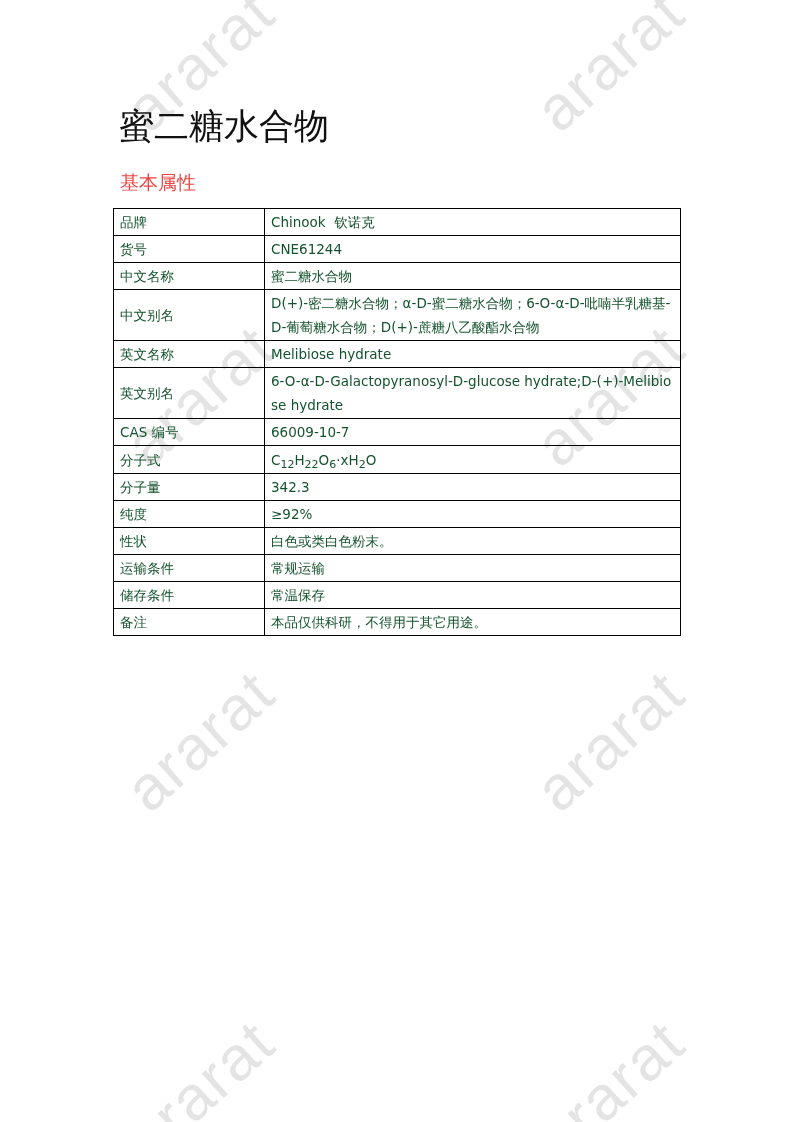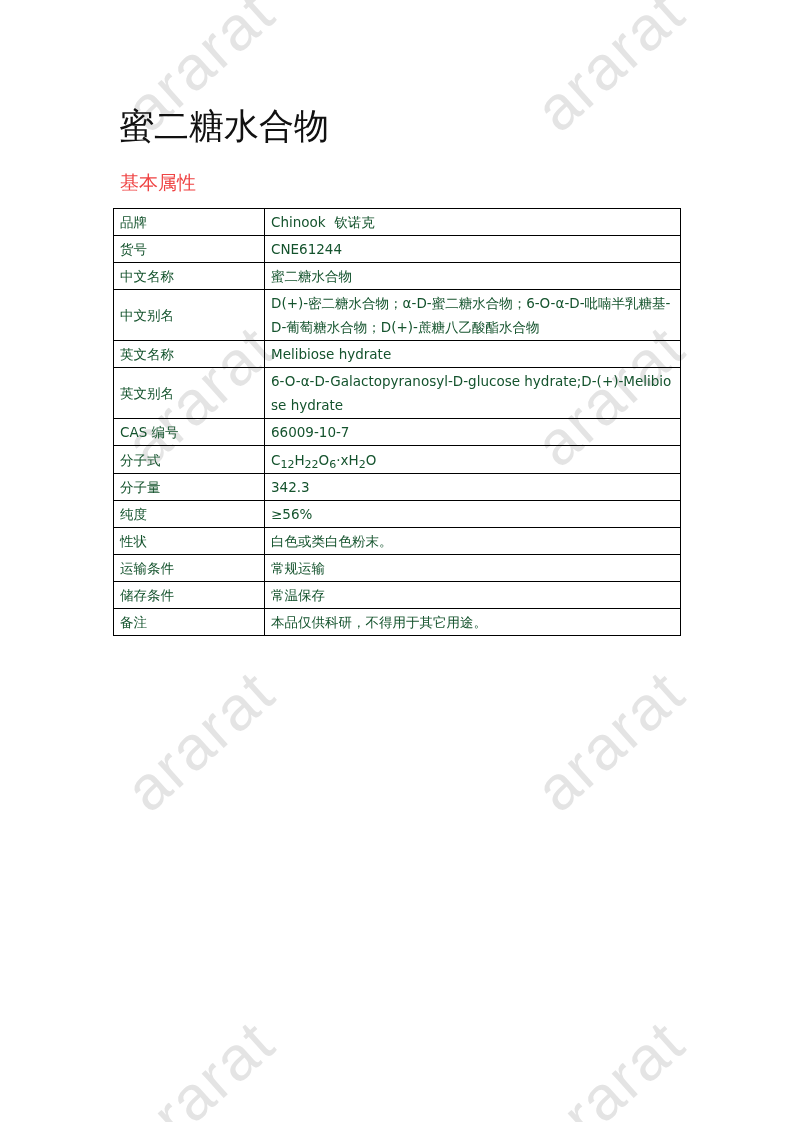--- a/index.html
+++ b/index.html
@@ -143,21 +143,21 @@
       <tr class="formula">
         <td class="key">分子式</td>
         <td class="val formula-val"><span>C</span><sub>12</sub><span>H</span><sub>22</sub><span>O</span><sub>6</sub><span>·xH</span><sub>2</sub><span>O</span></td>
       </tr>
       <tr>
         <td class="key">分子量</td>
         <td class="val">342.3</td>
       </tr>
       <tr>
         <td class="key">纯度</td>
-        <td class="val">≥56%</td>
+        <td class="val">≥92%</td>
       </tr>
       <tr>
         <td class="key">性状</td>
         <td class="val">白色或类白色粉末。</td>
       </tr>
       <tr>
         <td class="key">运输条件</td>
         <td class="val">常规运输</td>
       </tr>
       <tr>

